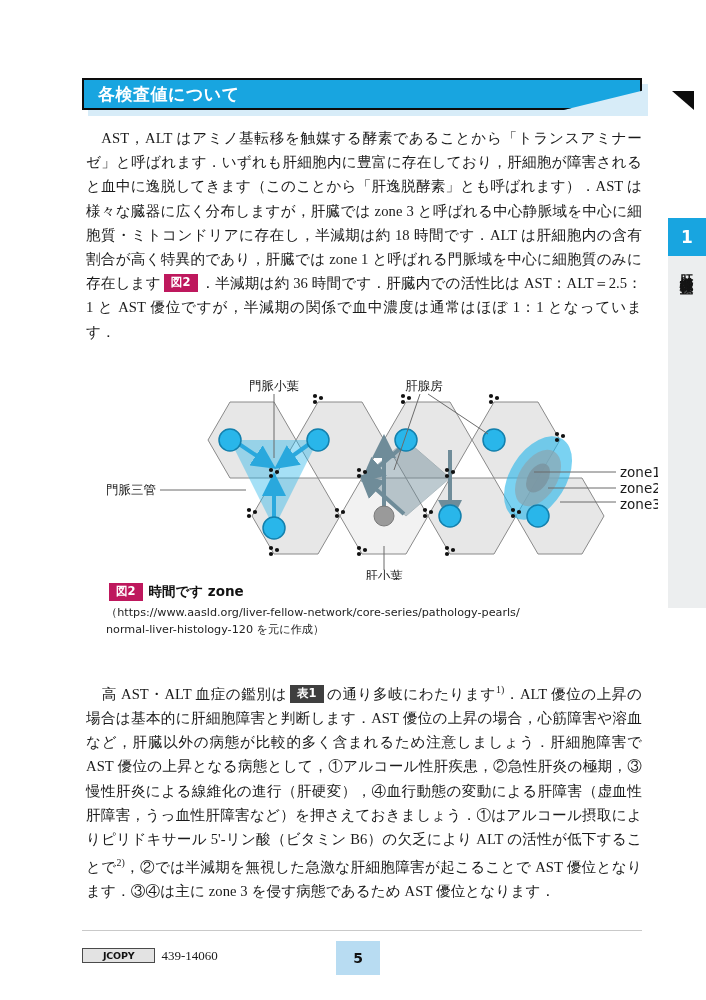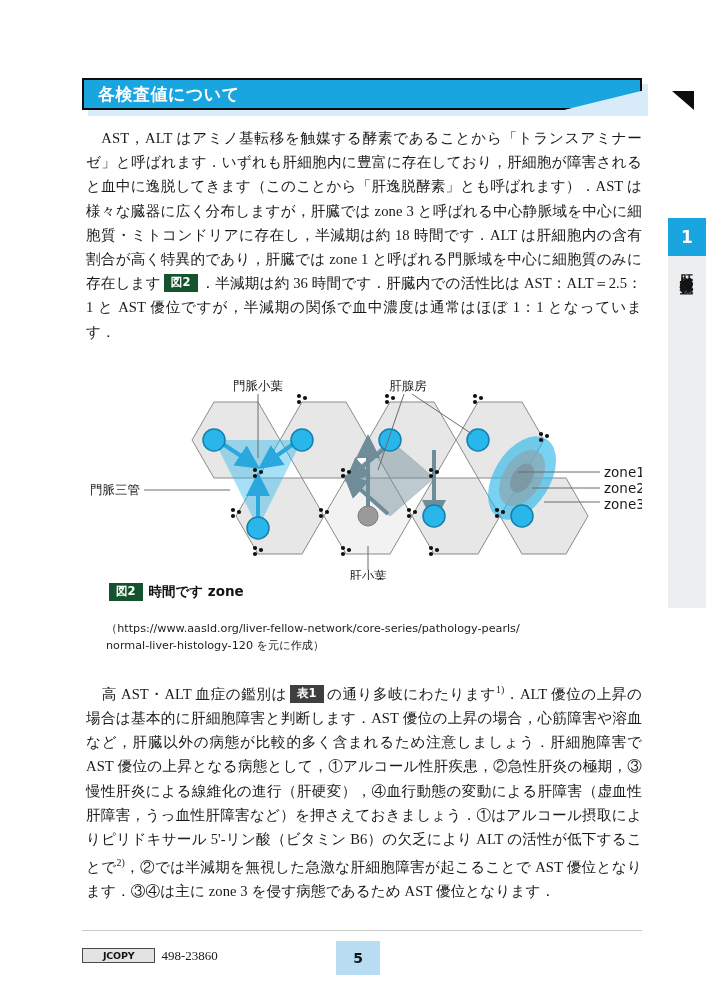--- a/index.html
+++ b/index.html
@@ -81,21 +81,21 @@
     display: inline-block;
     font-family: "DejaVu Sans", "Liberation Sans", sans-serif;
     font-weight: bold;
     font-size: 11.5px;
     line-height: 15px;
     color: #ffffff;
     padding: 1px 7px 2px 7px;
     vertical-align: 2px;
     margin: 0 3px;
   }
-  .chip.fig { background: #14532d; }
+  .chip.fig { background: #be185d; }
   .chip.tbl { background: #3f3f3f; }
 
   sup { font-size: .68em; vertical-align: super; }
 
   
   .side-tab {
     position: absolute;
     right: 0px; top: 218px;
     width: 38px; height: 390px;
     background: #eceeef;
@@ -126,41 +126,41 @@
     color: #141414;
     display: flex;
     justify-content: flex-start;
     align-items: center;
     height: 110px;
   }
 
   
   .figure {
     position: absolute;
-    left: 86px; top: 380px;
+    left: 102px; top: 380px;
     width: 556px; height: 200px;
   }
   .figure svg { display: block; }
 
   .fig-caption {
     position: absolute;
     left: 106px; top: 582px;
     width: 470px;
   }
   .fig-caption .cap-title {
     font-family: "DejaVu Sans", "Liberation Sans", sans-serif;
     font-weight: bold;
     font-size: 13.5px;
     line-height: 18px;
     color: #111111;
     white-space: nowrap;
   }
   .fig-caption .cap-title .chip { vertical-align: 1px; margin-right: 6px; }
   .fig-caption .cap-src {
-    margin-top: 20px;
+    margin-top: 4px;
     font-family: "DejaVu Sans", "Liberation Sans", sans-serif;
     font-size: 11.2px;
     line-height: 16.5px;
     color: #222222;
   }
 
   
   .footer-rule {
     position: absolute;
     left: 82px; top: 930px;
@@ -385,19 +385,19 @@
       <span>normal-liver-histology-120 を元に作成）</span>
     </div>
   </div>
 
   <div class="para para-2">
     <span class="indent"></span><span>高 AST・ALT 血症の鑑別は</span><span class="chip tbl">表1</span><span>の通り多岐にわたります</span><sup>1)</sup><span>．ALT 優位の上昇の場合は基本的に肝細胞障害と判断します．AST 優位の上昇の場合，心筋障害や溶血など，肝臓以外の病態が比較的多く含まれるため注意しましょう．肝細胞障害で AST 優位の上昇となる病態として，①アルコール性肝疾患，②急性肝炎の極期，③慢性肝炎による線維化の進行（肝硬変），④血行動態の変動による肝障害（虚血性肝障害，うっ血性肝障害など）を押さえておきましょう．①はアルコール摂取によりピリドキサール 5'-リン酸（ビタミン B6）の欠乏により ALT の活性が低下することで</span><sup>2)</sup><span>，②では半減期を無視した急激な肝細胞障害が起こることで AST 優位となります．③④は主に zone 3 を侵す病態であるため AST 優位となります．</span>
   </div>
 
   <div class="footer-rule"></div>
   <div class="jcopy">
-    <span class="badge">JCOPY</span><span class="code">498-23860</span>
+    <span class="badge">JCOPY</span><span class="code">439-14060</span>
   </div>
   <div class="page-num">
     <span>5</span>
   </div>
 
 </div>
 
 </body></html>

